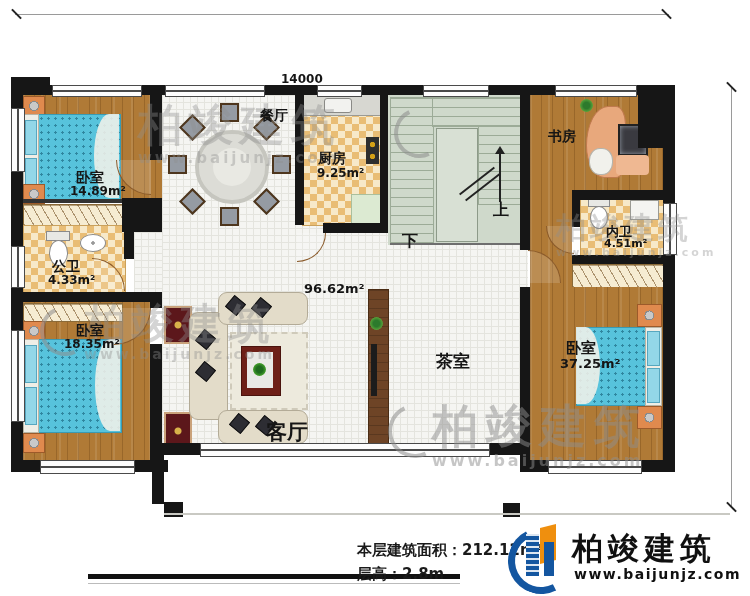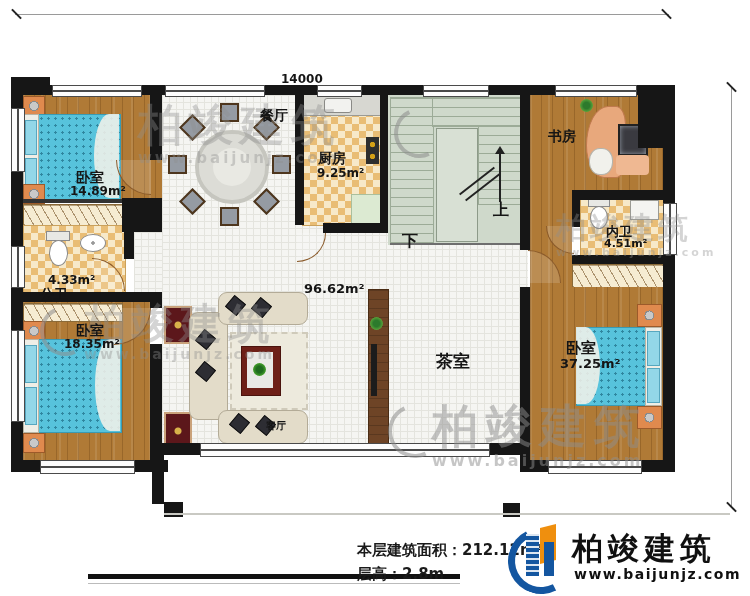--- a/index.html
+++ b/index.html
@@ -242,29 +242,29 @@
   <div class="ring" style="left:388px;top:404px;width:46px;height:46px;"></div>
 
   <div class="lbl" style="left:260px;top:108px;font-size:14px;">餐厅</div>
   <div class="lbl" style="left:318px;top:151px;font-size:14px;">厨房</div>
   <div class="lbl" style="left:317px;top:167px;font-size:12px;">9.25m²</div>
   <div class="lbl" style="left:548px;top:129px;font-size:14px;">书房</div>
   <div class="lbl" style="left:76px;top:170px;font-size:14px;">卧室</div>
   <div class="lbl" style="left:70px;top:185px;font-size:12px;">14.89m²</div>
   <div class="lbl" style="left:606px;top:225px;font-size:13px;">内卫</div>
   <div class="lbl" style="left:604px;top:238px;font-size:11px;">4.51m²</div>
-  <div class="lbl" style="left:40px;top:259px;font-size:14px;margin-top:28px;">公卫</div>
+  <div class="lbl" style="left:52px;top:259px;font-size:14px;">公卫</div>
   <div class="lbl" style="left:48px;top:274px;font-size:12px;">4.33m²</div>
   <div class="lbl" style="left:304px;top:282px;font-size:13px;">96.62m²</div>
   <div class="lbl" style="left:76px;top:323px;font-size:14px;">卧室</div>
   <div class="lbl" style="left:64px;top:338px;font-size:12px;">18.35m²</div>
   <div class="lbl" style="left:566px;top:341px;font-size:15px;">卧室</div>
   <div class="lbl" style="left:560px;top:357px;font-size:13px;">37.25m²</div>
   <div class="lbl" style="left:436px;top:353px;font-size:17px;">茶室</div>
-  <div class="lbl" style="left:266px;top:421px;font-size:10px;">客厅</div>
+  <div class="lbl" style="left:266px;top:421px;font-size:21px;">客厅</div>
   <div class="lbl" style="left:493px;top:202px;font-size:16px;">上</div>
   <div class="lbl" style="left:402px;top:233px;font-size:16px;">下</div>
 
   <div class="abs" style="left:88px;top:574px;width:372px;height:5px;background:#111;"></div>
   <div class="abs" style="left:88px;top:583px;width:372px;height:1px;background:#bbb;"></div>
   <div class="note" style="left:357px;top:541px;">
     <span>本层建筑面积：</span><span>212.12m²</span>
   </div>
   <div class="note" style="left:357px;top:565px;">
     <span>层高：</span><span>2.8m</span>

